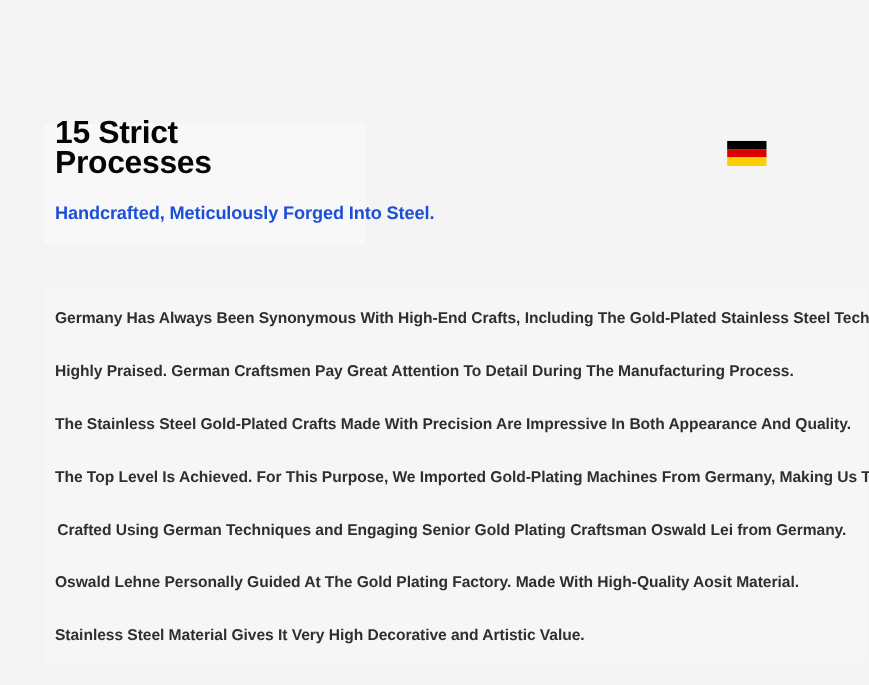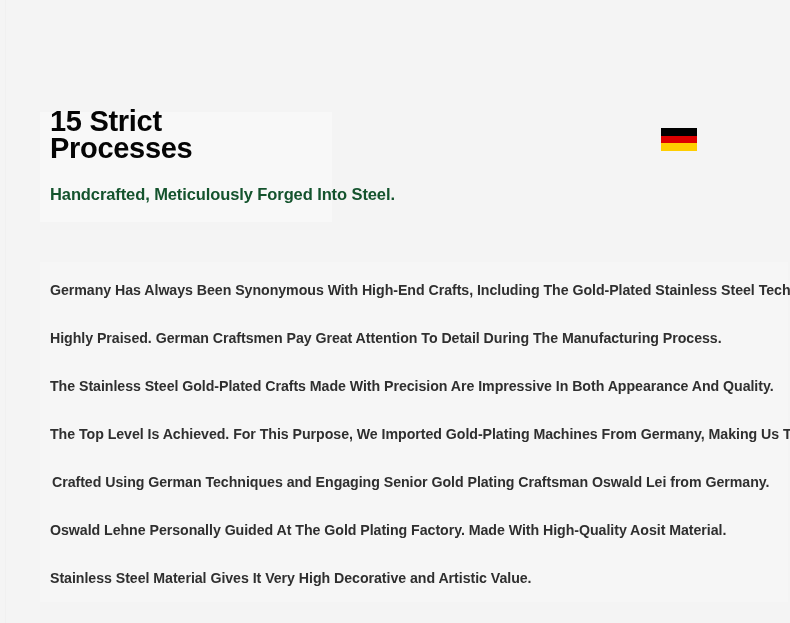--- a/index.html
+++ b/index.html
@@ -70,21 +70,21 @@
     max-width: 240px;
   }
 
   .hero-subtitle {
     margin: 0;
     padding-top: 22px;
     font-size: 16.5px;
     line-height: 20px;
     font-weight: 700;
     letter-spacing: -0.1px;
-    color: #14532d;
+    color: #1d4ed8;
     white-space: nowrap;
   }
 
   .flag {
     position: absolute;
     left: 661px;
     top: 128px;
     width: 36px;
     height: 23px;
     overflow: hidden;

